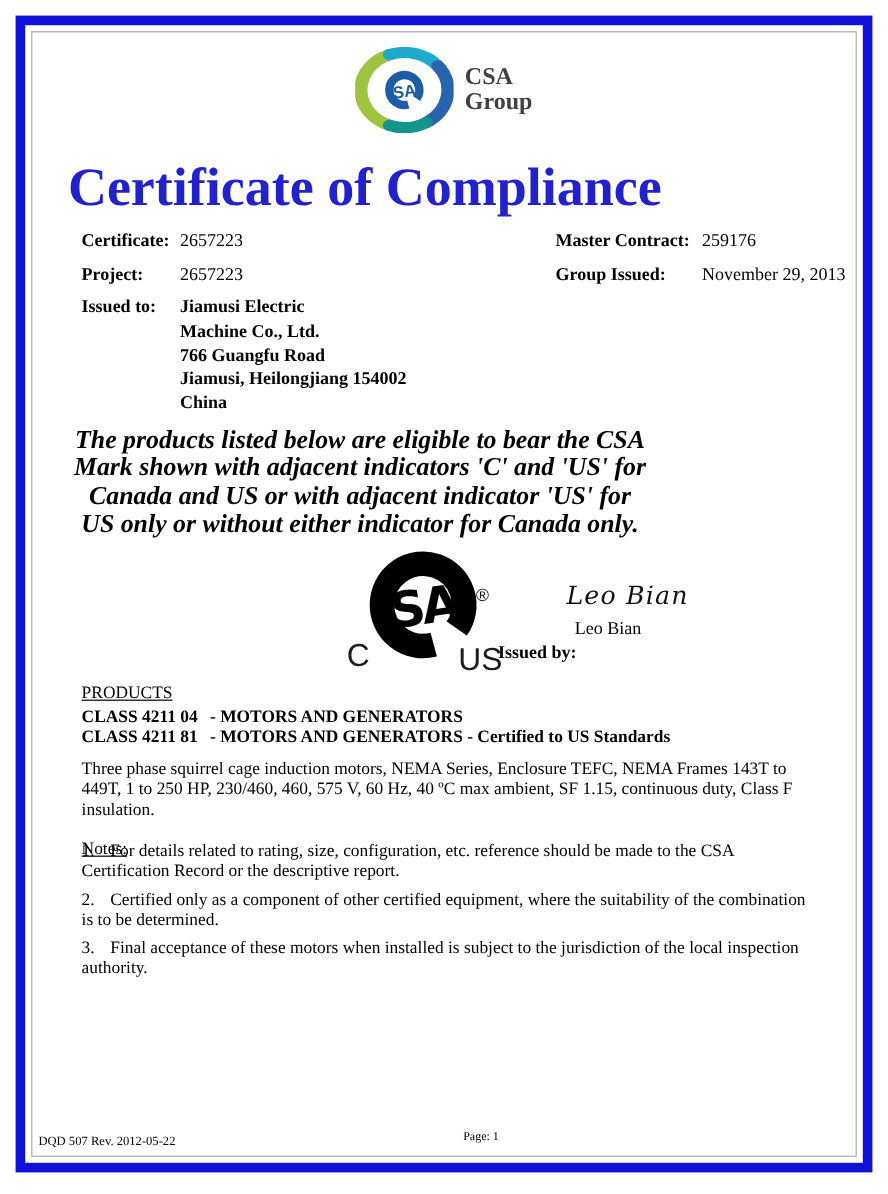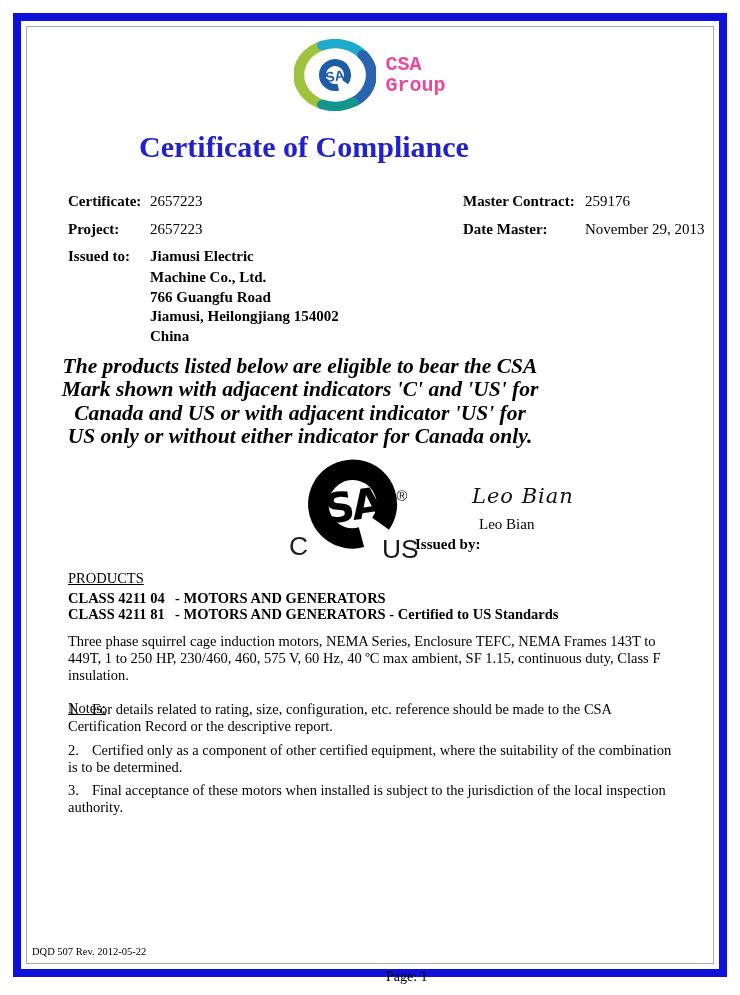--- a/index.html
+++ b/index.html
@@ -12,25 +12,25 @@
     border:8px solid #0f10d8;box-sizing:border-box;
   }
   .inner-line{
     position:absolute;left:26px;top:26px;width:688px;height:938px;
     border:1.5px solid #a7abb6;box-sizing:border-box;background:#fff;
   }
   .abs{position:absolute;}
   .pre-line{white-space:pre-line;}
 
   .logo-block{position:absolute;top:39px;left:0;width:740px;display:flex;justify-content:center;align-items:center;gap:9px;}
-  .logo-text{font-family:Liberation Mono, monospace;font-weight:bold;font-size:20px;line-height:21px;color:#ec4899;}
+  .logo-text{font-family:Liberation Serif, serif;font-weight:bold;font-size:20px;line-height:21px;color:#404040;}
 
   .page-title{
     position:absolute;top:130px;left:0;width:608px;text-align:center;
-    font-size:30px;font-weight:bold;color:#2222cd;letter-spacing:0px;
+    font-size:45px;font-weight:bold;color:#2222cd;letter-spacing:0px;
   }
 
   .lbl{font-size:15px;font-weight:bold;white-space:nowrap;}
   .val{font-size:15px;white-space:nowrap;}
   .row-cert{top:193px;} .row-proj{top:221px;} .row-issued{top:248px;}
   .col-l1{left:68px;} .col-l2{left:150px;} .col-r1{left:463px;} .col-r2{left:585px;}
   .address{left:150px;top:268px;font-size:15px;font-weight:bold;line-height:19.7px;}
 
   .statement{
     position:absolute;top:355px;left:0;width:600px;text-align:center;
@@ -50,21 +50,21 @@
   .class-row .desc{position:absolute;left:107px;font-weight:bold;white-space:nowrap;}
   .class-1{top:590px;} .class-2{top:606px;}
 
   .prod-desc{left:68px;top:633px;width:612px;font-size:14.5px;line-height:16.8px;}
   .notes-heading{left:68px;top:678px;font-size:14.5px;text-decoration:underline;margin-top:22px;}
   .note{left:68px;width:612px;font-size:14.5px;line-height:16.8px;}
   .note .note-num{margin-right:13px;}
   .note-1{top:701px;} .note-2{top:742px;} .note-3{top:782px;}
 
   .footer-left{left:32px;top:946px;font-size:10.5px;}
-  .footer-page{left:386px;top:969px;font-size:14px;font-family:Liberation Serif, serif;}
+  .footer-page{left:386px;top:942px;font-size:10px;font-family:Liberation Serif, serif;}
 </style>
 </head>
 <body>
 
 <div class="blue-border"></div>
 <div class="inner-line"></div>
 
 <div class="logo-block">
   <svg width="82" height="72" viewBox="0 0 82 72">
     <g transform="translate(41,36) scale(1.1,0.95)" fill="none" stroke-linecap="round">
@@ -85,21 +85,21 @@
 
 <div class="page-title">Certificate of Compliance</div>
 
 <div class="abs lbl row-cert col-l1">Certificate:</div>
 <div class="abs val row-cert col-l2">2657223</div>
 <div class="abs lbl row-cert col-r1">Master Contract:</div>
 <div class="abs val row-cert col-r2">259176</div>
 
 <div class="abs lbl row-proj col-l1">Project:</div>
 <div class="abs val row-proj col-l2">2657223</div>
-<div class="abs lbl row-proj col-r1">Date Master:</div>
+<div class="abs lbl row-proj col-r1">Group Issued:</div>
 <div class="abs val row-proj col-r2">November 29, 2013</div>
 
 <div class="abs lbl row-issued col-l1">Issued to:</div>
 <div class="abs lbl row-issued col-l2">Jiamusi Electric</div>
 <div class="abs address pre-line">Machine Co., Ltd.
 766 Guangfu Road
 Jiamusi, Heilongjiang 154002
 China</div>
 
 <div class="statement pre-line">The products listed below are eligible to bear the CSA

